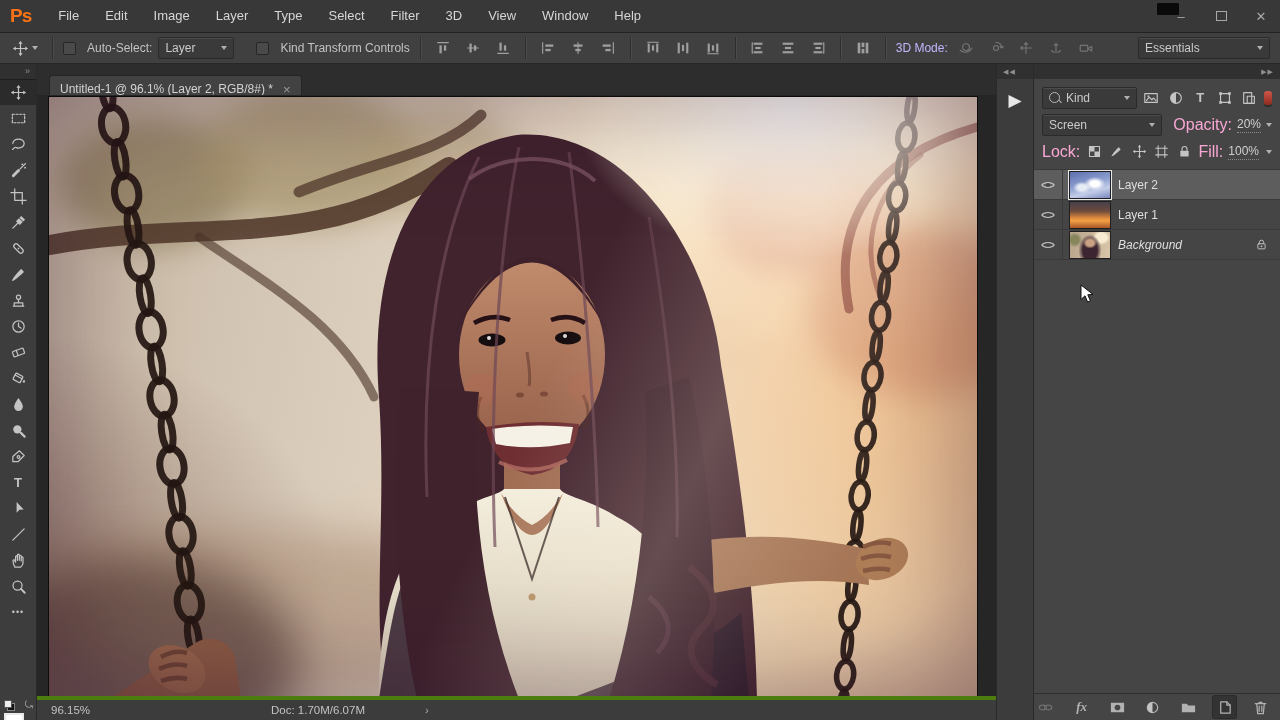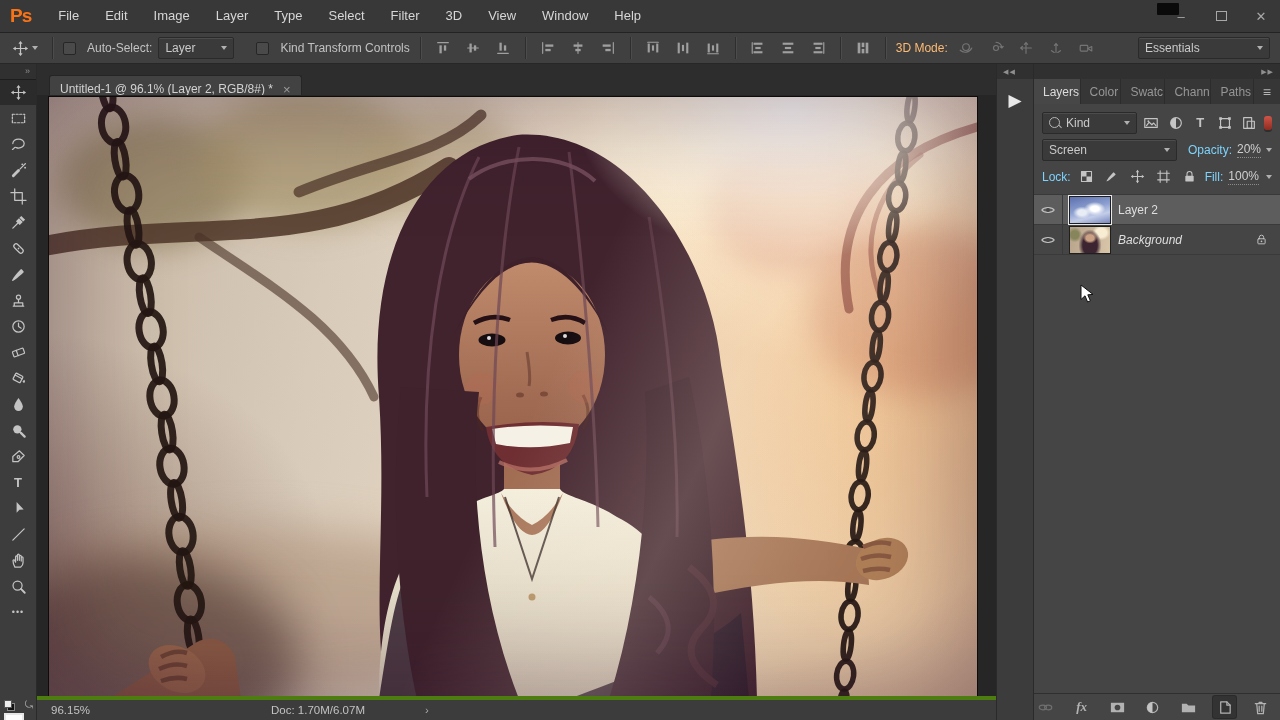--- a/index.html
+++ b/index.html
@@ -15,21 +15,21 @@
   .menu-item{padding:0 13px;font-size:13px;color:#d6d6d6;line-height:32px;cursor:default}
   .overlay-box{position:absolute;left:1157px;top:3px;width:22px;height:12px;background:#0a0a0a;border-radius:1px}
   .winctl{position:absolute;right:8px;top:0;height:32px;display:flex;align-items:center;gap:18px}
   .winbtn{width:22px;text-align:center;color:#a8a8a8;font-size:13px;cursor:default}
   .maxglyph{display:inline-block;width:9px;height:8px;border:1.5px solid #a8a8a8}
   
   .optionsbar{position:absolute;left:0;top:33px;right:0;height:31px;background:#404040;border-bottom:1px solid #272727;display:flex;align-items:center;gap:6px;padding-left:8px;box-sizing:border-box}
   .sep{width:1px;height:22px;background:#2e2e2e;box-shadow:1px 0 0 #4c4c4c;margin:0 4px}
   .cb{width:11px;height:11px;border:1px solid #262626;background:#4a4a4a;display:inline-block;border-radius:2px;margin-right:5px}
   .opt-label{color:#c2c2c2;font-size:12px;white-space:nowrap}
-  .dim{color:#fdba74}
+  .dim{color:#c4b5fd}
   .field{background:#3a3a3a;border:1px solid #2a2a2a;box-shadow:0 1px 0 #4c4c4c inset;border-radius:2px;height:20px;display:inline-flex;align-items:center;padding:0 6px;gap:6px;color:#cacaca}
   .chev{width:0;height:0;border-left:3.5px solid transparent;border-right:3.5px solid transparent;border-top:4px solid #b0b0b0;margin-left:auto}
   .tool-cur{display:flex;align-items:center;gap:3px;padding:0 4px}
   .obtn{width:24px;height:22px;display:flex;align-items:center;justify-content:center;border-radius:2px}
   .obtn .ic{stroke:#9f9f9f}
   .obtn .bar{fill:#9f9f9f;stroke:none}
   .o3d .ic{stroke:#747474}
   .workspace{margin-left:auto;margin-right:10px;width:118px}
   
   .tools{position:absolute;left:0;top:64px;bottom:0;width:36px;background:#3d3d3d;border-right:1px solid #2a2a2a}
@@ -80,21 +80,21 @@
   .pmenu{margin-left:auto;display:flex;align-items:center;padding:0 9px;color:#b5b5b5;font-size:14px}
   .lcontrols{padding:5px 8px 4px;border-bottom:1px solid #393939}
   .lrow{display:flex;align-items:center;height:27px;gap:5px}
   .kind-field{width:96px}
   .mag{width:9px;height:9px;border:1.4px solid #b5b5b5;border-radius:50%;position:relative;flex:none}
   .mag::after{content:"";position:absolute;left:8px;top:8px;width:4px;height:1.4px;background:#b5b5b5;transform:rotate(45deg)}
   .fbtn{width:23px;height:21px;display:flex;align-items:center;justify-content:center;border-radius:2px}
   .red-toggle{margin-left:auto;width:10px;height:14px;background:linear-gradient(#d05548,#8e2b20);border-radius:3px;box-shadow:0 2px 0 #2e2e2e}
   .blend-field{width:132px}
   .scrub{color:#cfcfcf;border-bottom:1px dotted #8a8a8a;padding-bottom:1px}
-  .lbl{color:#7dd3fc;font-size:12px}
+  .lbl{color:#f9a8d4;font-size:16px}
   .layer-list{flex:0 0 auto}
   .layer-row{height:29px;display:flex;align-items:center;border-bottom:1px solid #3a3a3a;background:#454545}
   .layer-row.sel{background:#5d5d5d}
   .eye-cell{width:28px;align-self:stretch;display:flex;align-items:center;justify-content:center;border-right:1px solid #3a3a3a}
   .thumb{width:40px;height:26px;margin:0 7px 0 6px;border:1px solid #1f1f1f;flex:none}
   .sel .thumb{outline:1px solid #e9e9e9}
   .lname{font-size:12px;color:#dedede}
   .lname.it{font-style:italic}
   .row-lock{margin-left:auto;margin-right:12px}
   .panel-space{flex:1 1 auto}
@@ -568,28 +568,20 @@
     </div>
   </div>
 
   <div class="dock-narrow">
     <div class="dhead">◀◀</div>
     <div class="playbtn">▶</div>
   </div>
 
   <div class="dock-main">
     <div class="dhead">▶▶</div>
-    <div class="ptabs">
-      <span class="ptab active">Layers</span>
-      <span class="ptab">Color</span>
-      <span class="ptab">Swatc</span>
-      <span class="ptab">Chann</span>
-      <span class="ptab">Paths</span>
-      <span class="pmenu">≡</span>
-    </div>
     <div class="lcontrols">
       <div class="lrow">
         <span class="field kind-field">
           <span class="mag"></span>
           <span>Kind</span>
           <span class="chev"></span>
         </span>
         <span class="fbtn">
             <svg width="16" height="16" viewBox="0 0 18 18">
               <rect class="ic" x="2" y="4" width="14" height="10"></rect>
@@ -671,20 +663,30 @@
     <div class="layer-list">
       <div class="layer-row sel">
         <span class="eye-cell">
             <svg width="16" height="16" viewBox="0 0 18 18">
               <path class="ic" d="M2 9c2.6-3.6 11.4-3.6 14 0-2.6 3.6-11.4 3.6-14 0z" fill="#e8e8e8" stroke="#e8e8e8"></path>
               <circle cx="9" cy="9" r="2.2" fill="#454545"></circle>
             </svg>
           </span>
         <span class="thumb thumb-l2"></span>
         <span class="lname">Layer 2</span>
+      </div>
+      <div class="layer-row">
+        <span class="eye-cell">
+            <svg width="16" height="16" viewBox="0 0 18 18">
+              <path class="ic" d="M2 9c2.6-3.6 11.4-3.6 14 0-2.6 3.6-11.4 3.6-14 0z" fill="#e8e8e8" stroke="#e8e8e8"></path>
+              <circle cx="9" cy="9" r="2.2" fill="#454545"></circle>
+            </svg>
+          </span>
+        <span class="thumb thumb-l1"></span>
+        <span class="lname">Layer 1</span>
       </div>
       <div class="layer-row">
         <span class="eye-cell">
             <svg width="16" height="16" viewBox="0 0 18 18">
               <path class="ic" d="M2 9c2.6-3.6 11.4-3.6 14 0-2.6 3.6-11.4 3.6-14 0z" fill="#e8e8e8" stroke="#e8e8e8"></path>
               <circle cx="9" cy="9" r="2.2" fill="#454545"></circle>
             </svg>
           </span>
         <span class="thumb thumb-bg"></span>
         <span class="lname it">Background</span>

